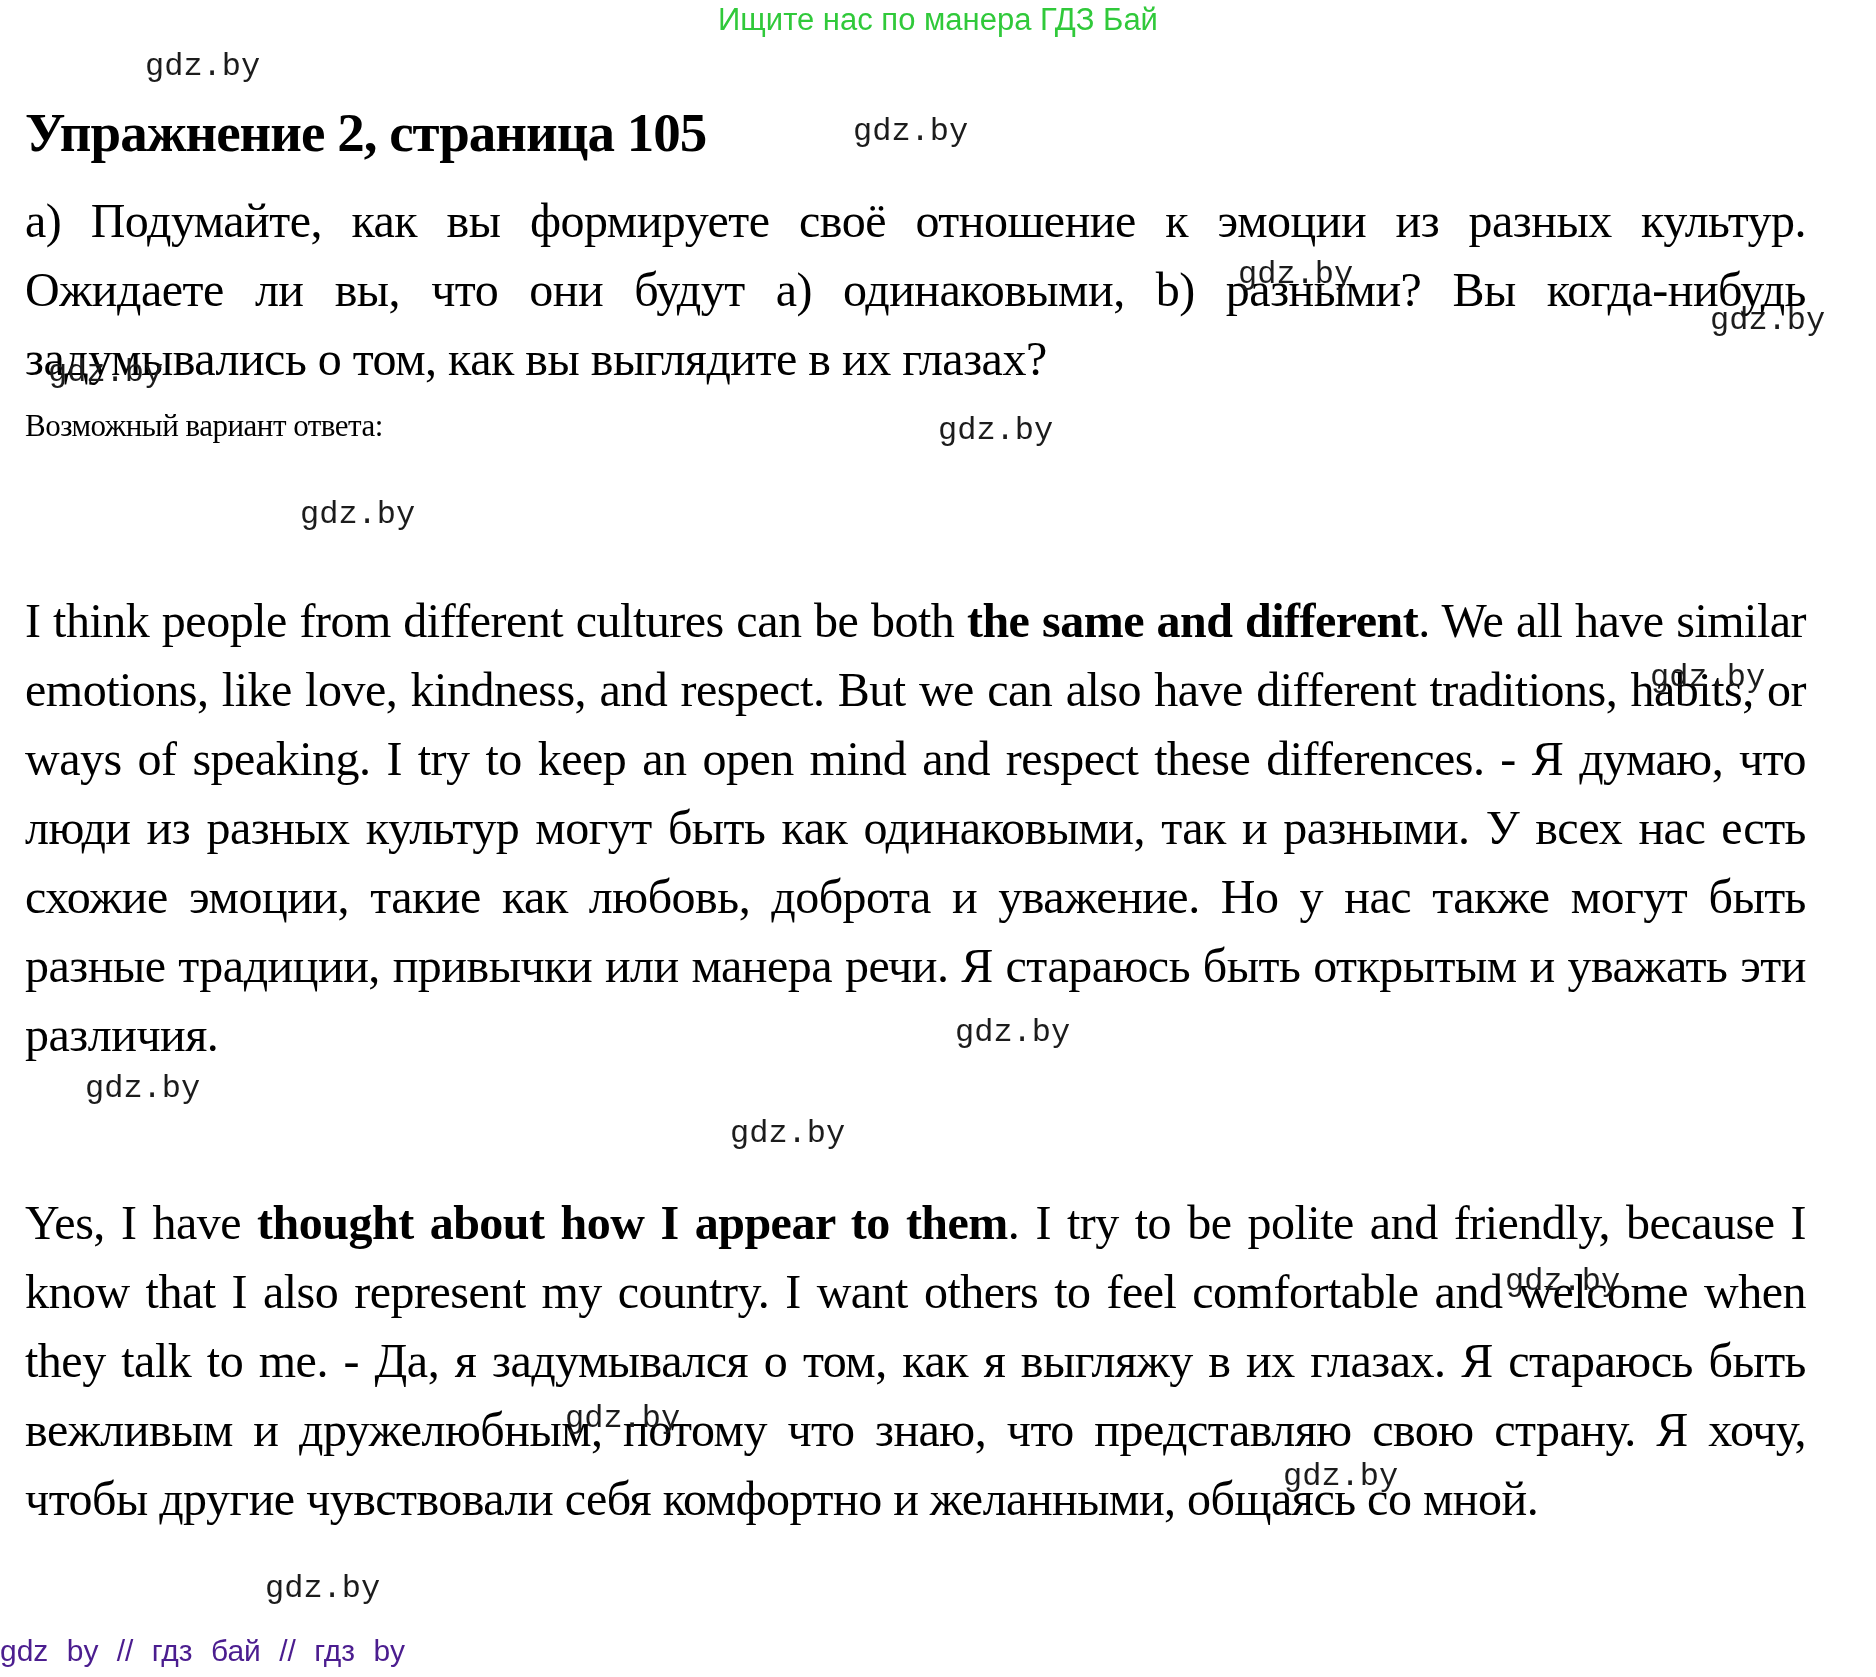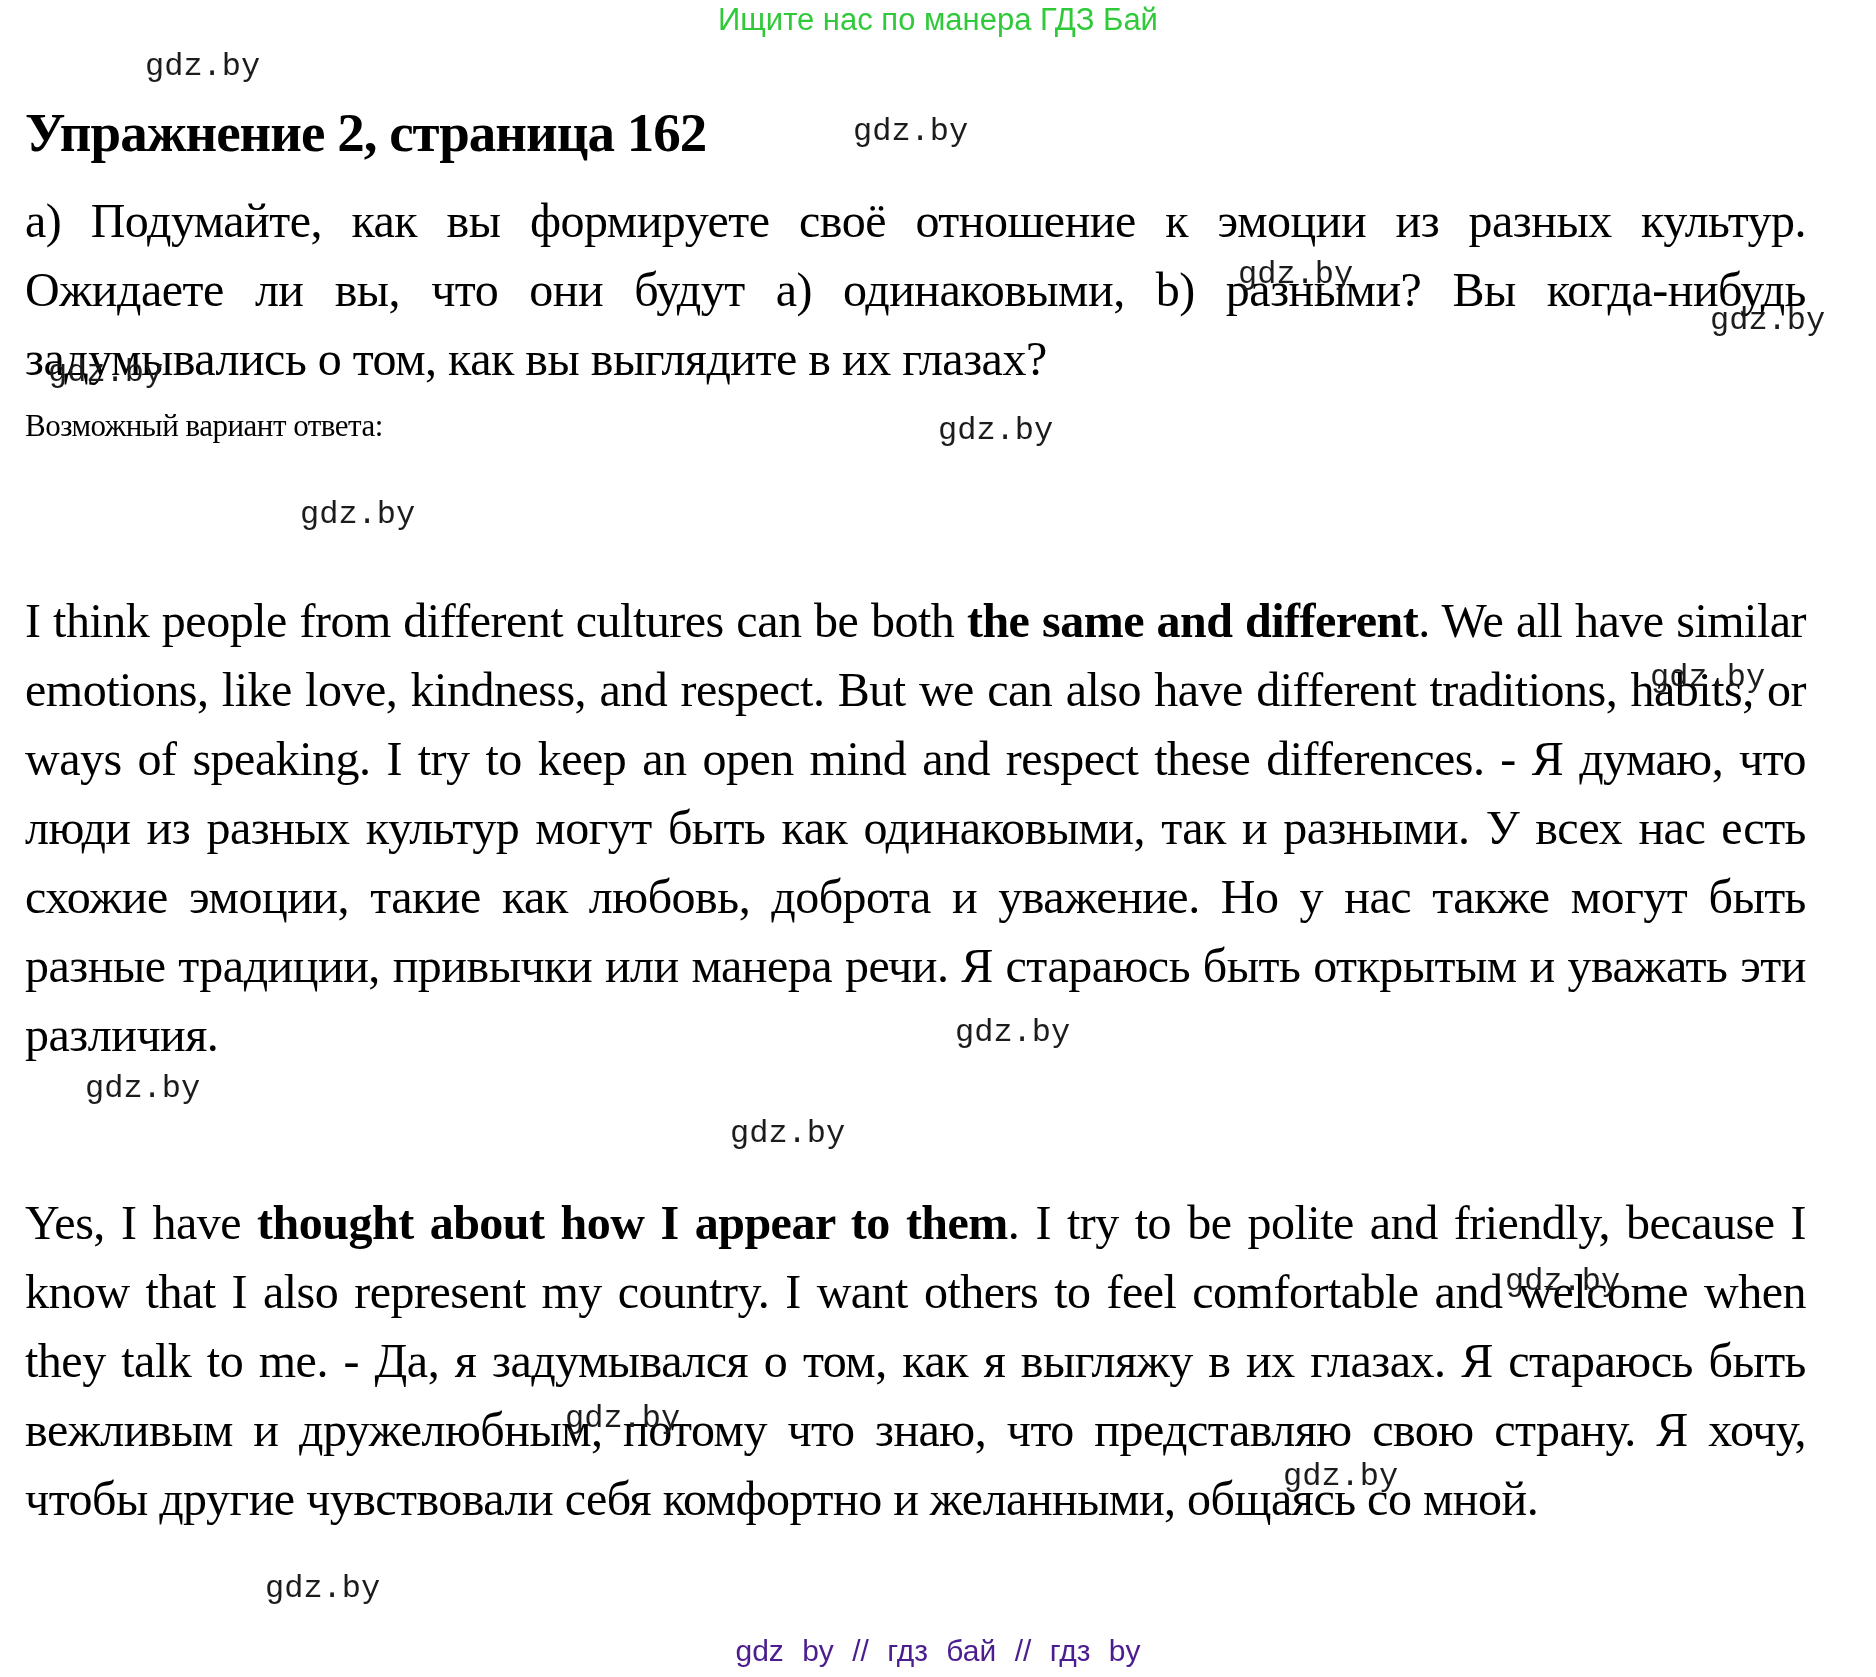--- a/index.html
+++ b/index.html
@@ -36,31 +36,30 @@
   .para-2 { top:1140px; }
   .bold { font-weight:bold; }
   .watermark {
     position:absolute;
     font-family:Liberation Mono, monospace;
     font-size:32px; color:#1c1c1c;
     white-space:nowrap;
   }
   .footer-links {
     position:absolute; top:1634px; left:0; width:100%;
-    text-align:center;
     font-family:"Liberation Sans", sans-serif;
     font-size:30px; word-spacing:10px;
   }
 </style>
 </head>
 <body>
 
 <div class="promo-header" style="color: rgb(48, 201, 58);">Ищите нас по манера ГДЗ Бай</div>
 
-<h1 class="page-title">Упражнение 2, страница 162</h1>
+<h1 class="page-title">Упражнение 2, страница 105</h1>
 
 <p class="text-block task-block">a) Подумайте, как вы формируете своё отношение к эмоции из разных культур. Ожидаете ли вы, что они будут a) одинаковыми, b) разными? Вы когда-нибудь задумывались о том, как вы выглядите в их глазах?</p>
 
 <div class="answer-label">Возможный вариант ответа:</div>
 
 <p class="text-block para-1"><span>I think people from different cultures can be both </span><span class="bold">the same and different</span><span>. We all have similar emotions, like love, kindness, and respect. But we can also have different traditions, habits, or ways of speaking. I try to keep an open mind and respect these differences. - Я думаю, что люди из разных культур могут быть как одинаковыми, так и разными. У всех нас есть схожие эмоции, такие как любовь, доброта и уважение. Но у нас также могут быть разные традиции, привычки или манера речи. Я стараюсь быть открытым и уважать эти различия.</span></p>
 
 <p class="text-block para-2"><span>Yes, I have </span><span class="bold">thought about how I appear to them</span><span>. I try to be polite and friendly, because I know that I also represent my country. I want others to feel comfortable and welcome when they talk to me. - Да, я задумывался о том, как я выгляжу в их глазах. Я стараюсь быть вежливым и дружелюбным, потому что знаю, что представляю свою страну. Я хочу, чтобы другие чувствовали себя комфортно и желанными, общаясь со мной.</span></p>
 
 <span class="watermark" style="left: 145px; top: 48px; color: rgb(28, 28, 28);">gdz.by</span>

